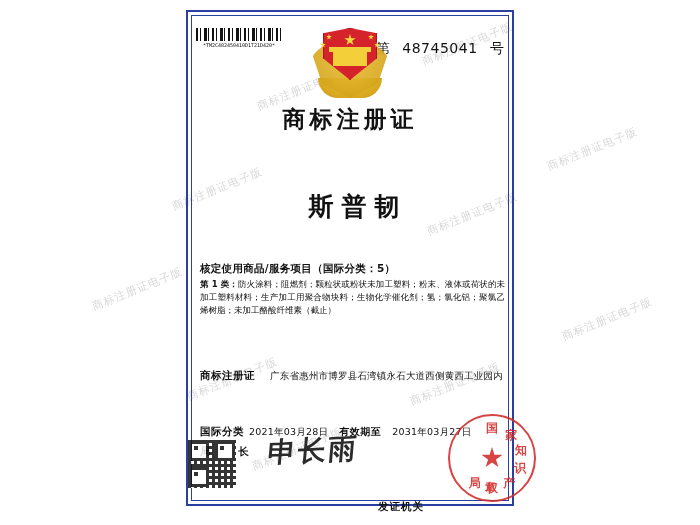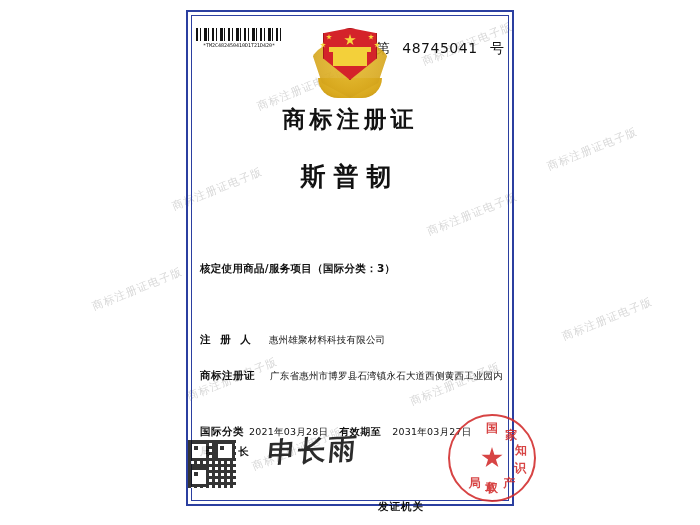--- a/index.html
+++ b/index.html
@@ -200,28 +200,29 @@
     text-align: center;
     font-family: "DejaVu Serif", "Liberation Serif", serif;
     font-size: 23px;
     font-weight: bold;
     color: #111;
     letter-spacing: 4px;
   }
   .mark-name {
     position: absolute;
     left: 186px;
-    top: 160px;
+    top: 190px;
     width: 328px;
     text-align: center;
     font-family: "DejaVu Serif", "Liberation Serif", serif;
     font-size: 25px;
     font-weight: bold;
     color: #111;
     letter-spacing: 8px;
+    padding-left: 8px;
   }
 
   
   .field-goods-title {
     position: absolute;
     left: 200px;
     top: 262px;
     font-size: 10.5px;
     font-weight: bold;
     color: #111;
@@ -419,26 +420,25 @@
       <div class="star-s s1"></div>
       <div class="star-s s2"></div>
       <div class="star-s s3"></div>
       <div class="star-s s4"></div>
     </div>
   </div>
 
   <div class="cert-title">商标注册证</div>
   <div class="mark-name">斯普韧</div>
 
-  <div class="field-goods-title">核定使用商品/服务项目（国际分类：3）</div>
-
-  <div class="row row-registrant">
-    <span class="label">注 册 人</span>
-    <span class="value">惠州雄聚材料科技有限公司</span>
-  </div>
+  <div class="field-goods-title">核定使用商品/服务项目（国际分类：5）</div>
+  <div class="goods-body">
+    <b>第 1 类：</b><span>防火涂料；阻燃剂；颗粒状或粉状未加工塑料；粉末、液体或荷状的未加工塑料材料；生产加工用聚合物块料；生物化学催化剂；氢；氯化铝；聚氯乙烯树脂；未加工酪酸纤维素（截止）</span>
+  </div>
+
 
   <div class="row row-address">
     <span class="label">商标注册证</span>
     <span class="value">广东省惠州市博罗县石湾镇永石大道西侧黄西工业园内</span>
   </div>
 
   <div class="row row-date">
     <span class="label">国际分类</span>
     <span class="value">2021年03月28日</span>
     <span class="mid">有效期至</span>

